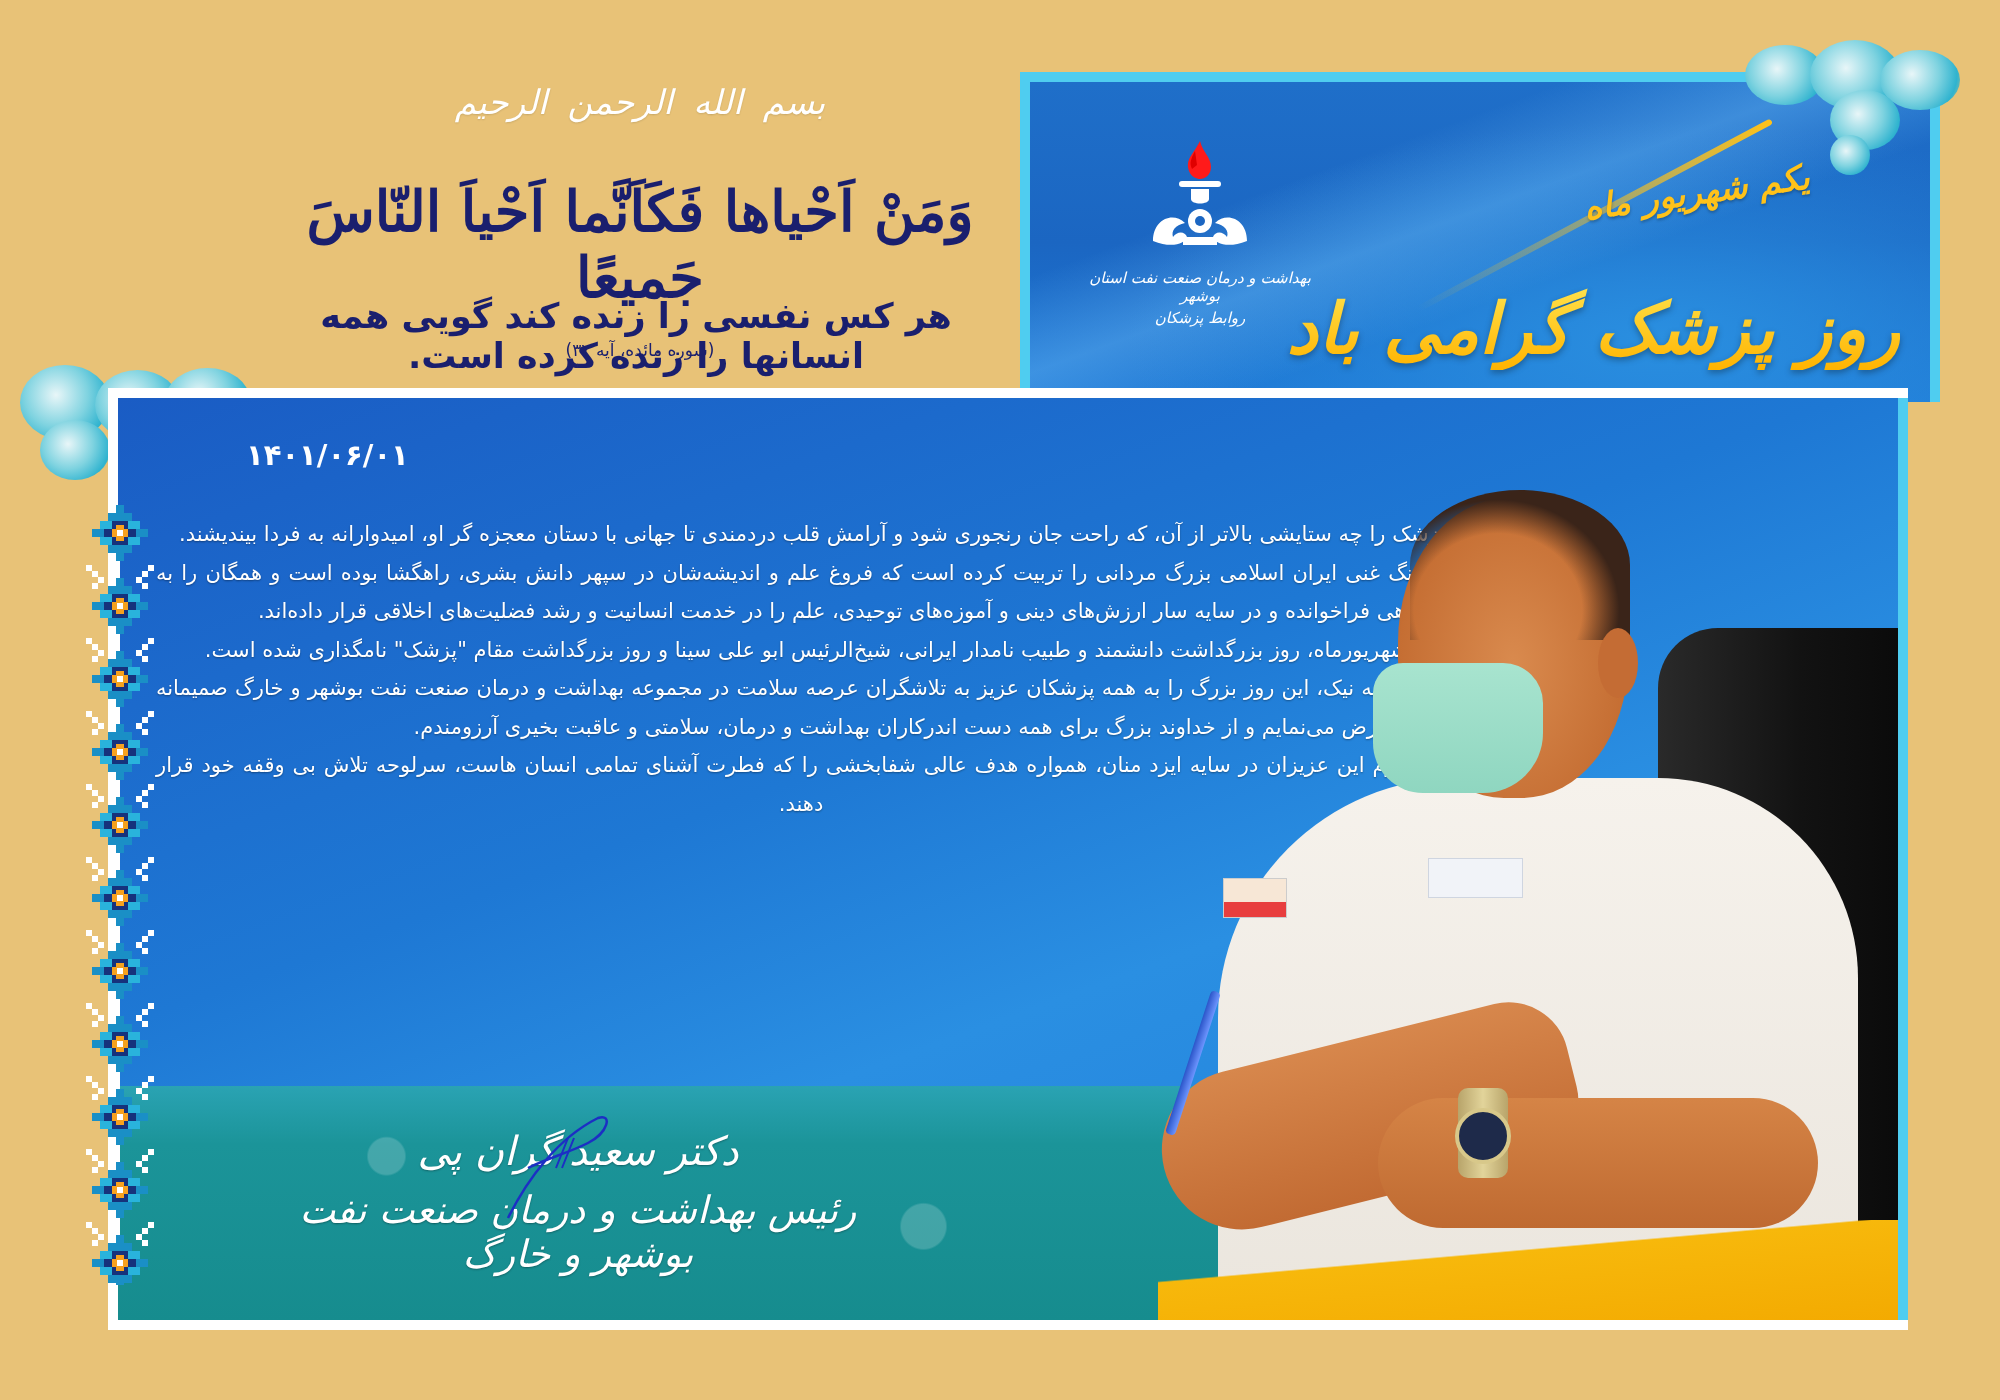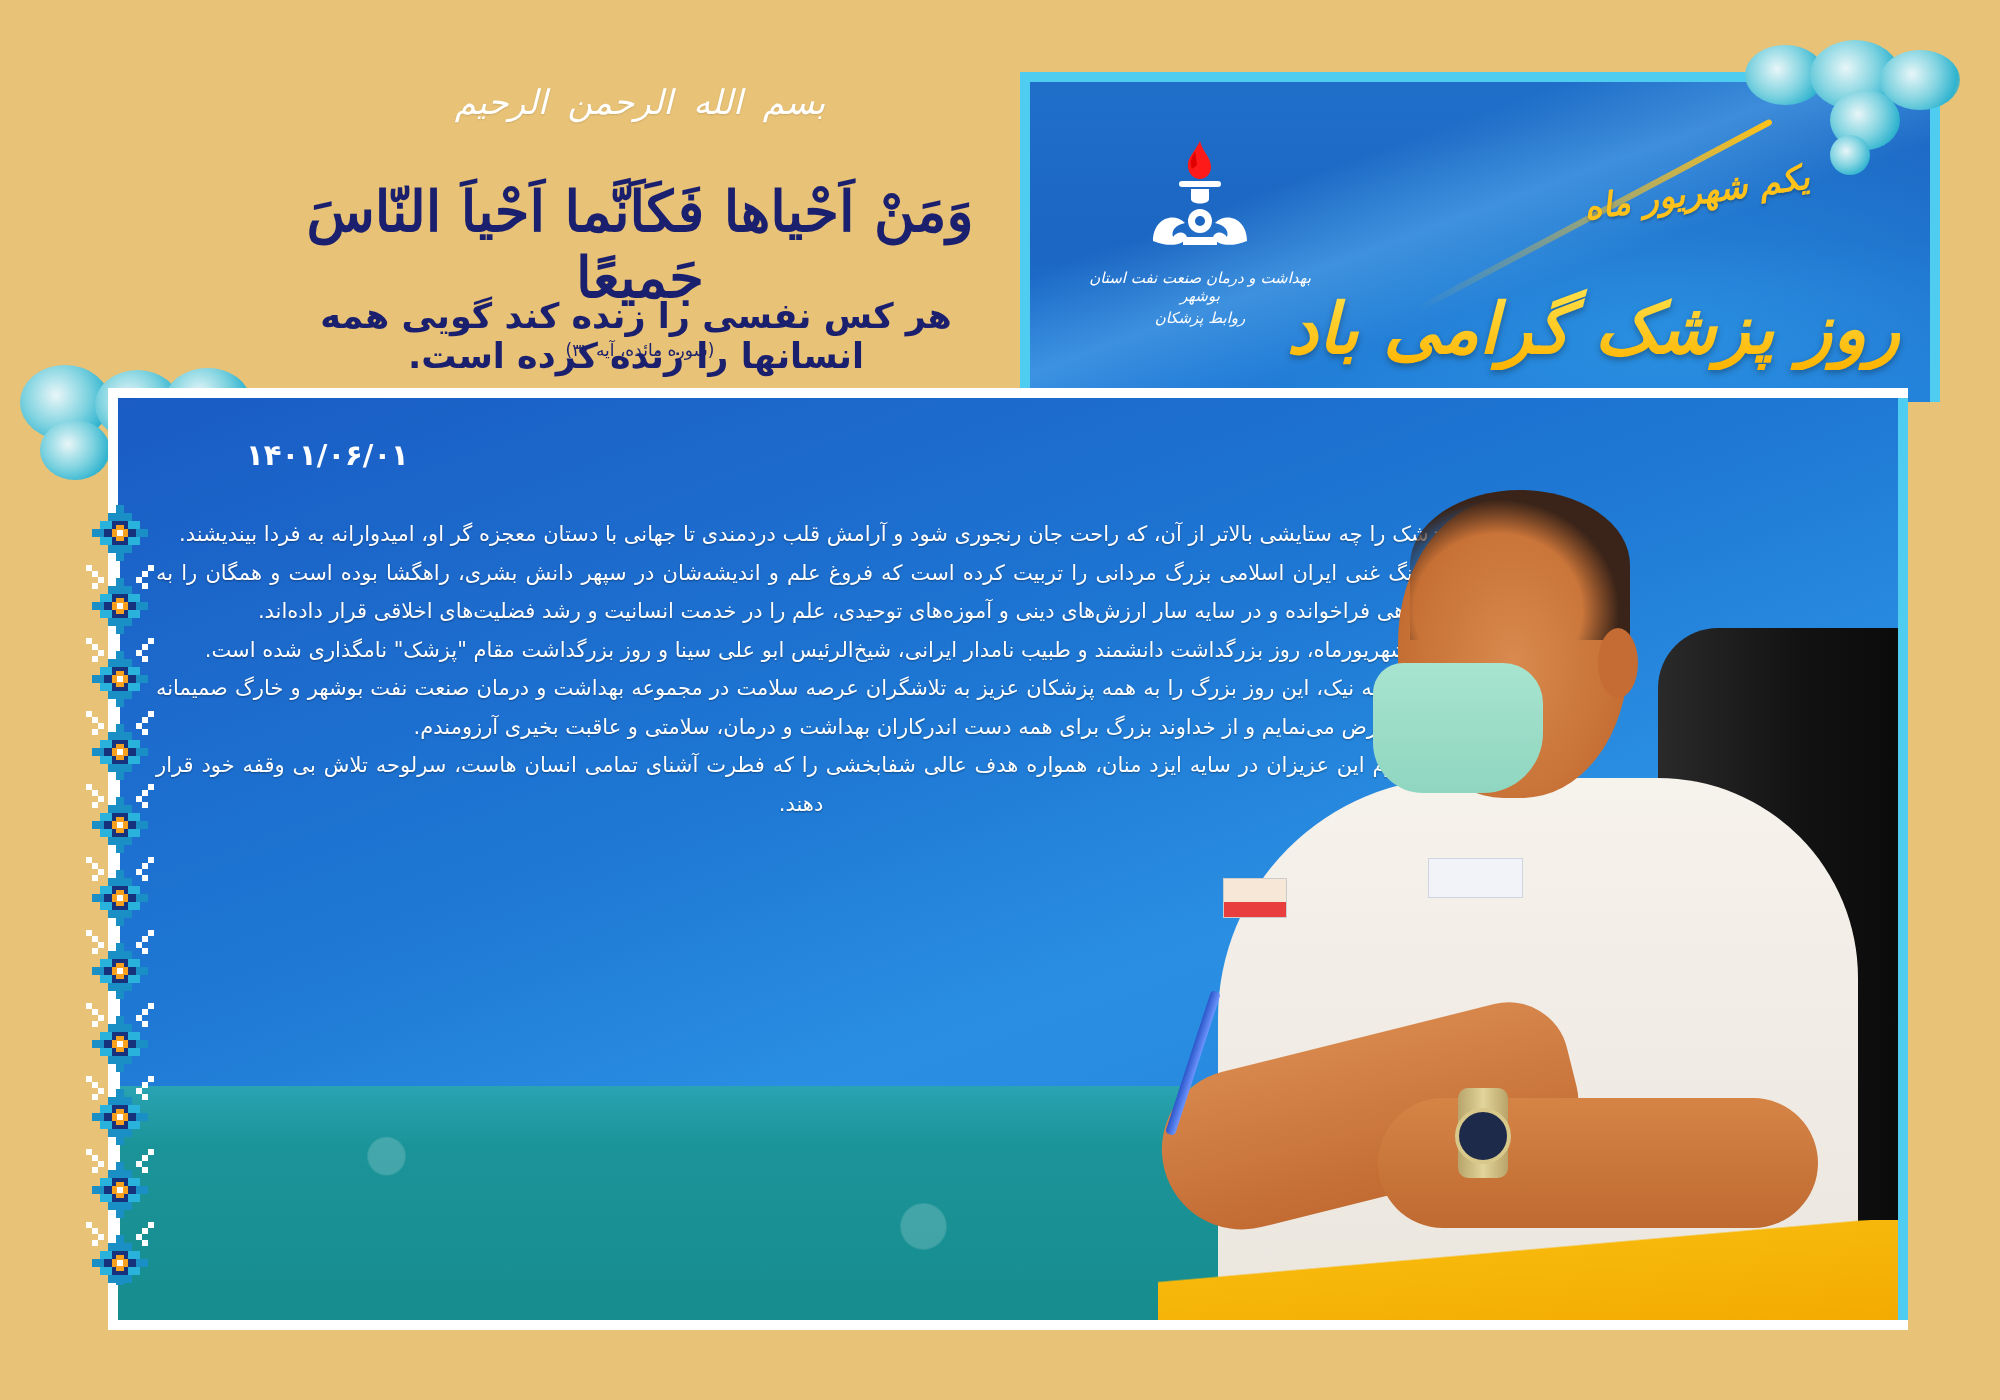--- a/index.html
+++ b/index.html
@@ -268,20 +268,28 @@
     <div class="date">۱۴۰۱/۰۶/۰۱</div>
 
     <div class="body-text">
       <p>پزشک را چه ستایشی بالاتر از آن، که راحت جان رنجوری شود و آرامش قلب دردمندی تا جهانی با دستان معجزه گر او، امیدوارانه به فردا بیندیشند.</p>
       <p>فرهنگ غنی ایران اسلامی بزرگ مردانی را تربیت کرده است که فروغ علم و اندیشه‌شان در سپهر دانش بشری، راهگشا بوده است و همگان را به همراهی فراخوانده و در سایه سار ارزش‌های دینی و آموزه‌های توحیدی، علم را در خدمت انسانیت و رشد فضلیت‌های اخلاقی قرار داده‌اند.</p>
       <p>یکم شهریورماه، روز بزرگداشت دانشمند و طبیب نامدار ایرانی، شیخ‌الرئیس ابو علی سینا و روز بزرگداشت مقام "پزشک" نامگذاری شده است.</p>
       <p>بدین بهانه نیک، این روز بزرگ  را به همه پزشکان عزیز به تلاشگران عرصه سلامت در مجموعه بهداشت و درمان صنعت نفت بوشهر و خارگ صمیمانه تبریک عرض می‌نمایم و از خداوند بزرگ برای همه دست اندرکاران بهداشت و درمان، سلامتی و عاقبت بخیری آرزومندم.</p>
       <p class="last-center">امیدوارم  این عزیزان در سایه ایزد منان، همواره هدف عالی شفابخشی را که فطرت آشنای تمامی انسان هاست، سرلوحه تلاش بی وقفه خود قرار دهند.</p>
     </div>
 
+    <div class="signature">
+      <svg class="sig-scribble" viewBox="0 0 120 120">
+        <path d="M10 110 C30 70 60 30 100 10 C115 5 110 25 90 35 C70 45 50 50 30 60" stroke="#1c2fc4" stroke-width="2.5" fill="none"></path>
+        <path d="M58 60 L70 30 M64 60 L76 30" stroke="#1c2fc4" stroke-width="2" fill="none"></path>
+      </svg>
+      <div class="sig-name">دکتر سعید گران پی</div>
+      <div class="sig-title">رئیس بهداشت و درمان صنعت نفت بوشهر و خارگ</div>
+    </div>
 
     <div class="photo">
       <div class="chair"></div>
       <div class="shirt"></div>
       <div class="badge"></div>
       <div class="patch"></div>
       <div class="head"></div>
       <div class="hair"></div>
       <div class="ear"></div>
       <div class="mask"></div>

